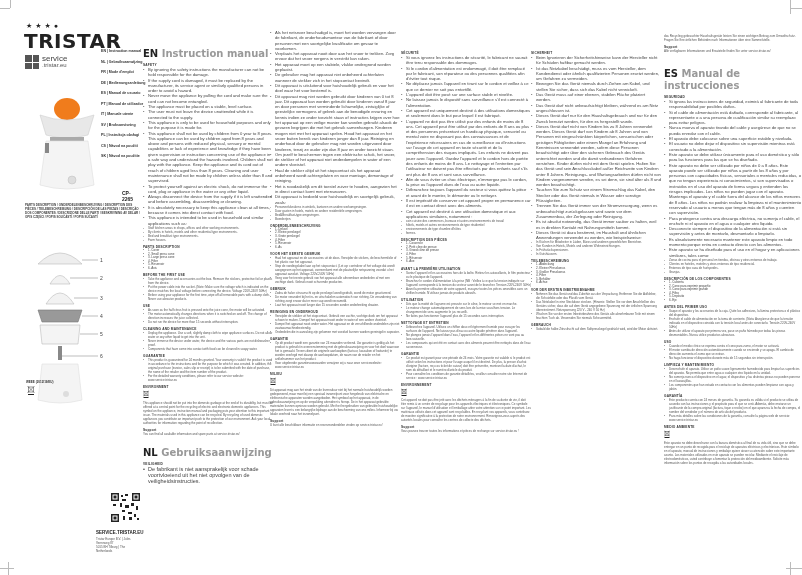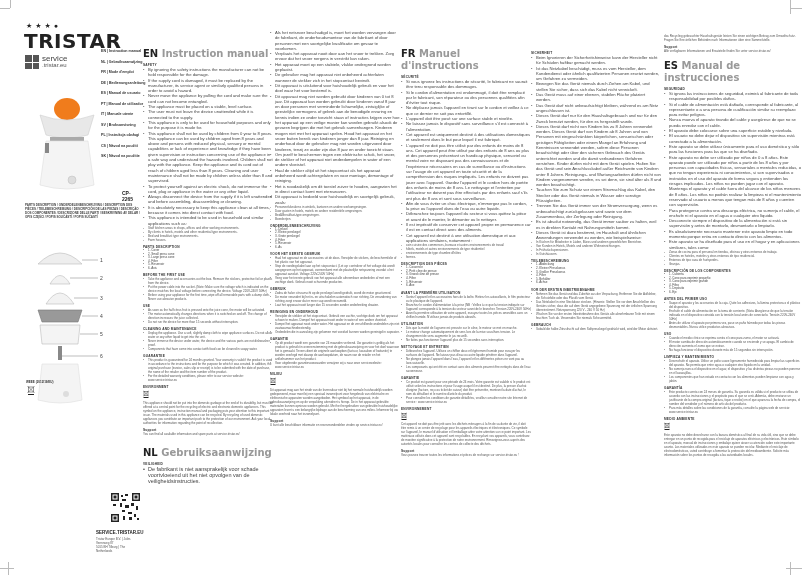--- a/index.html
+++ b/index.html
@@ -299,21 +299,20 @@
         <line x1="0" y1="0.5" x2="6" y2="6.5" stroke="#333" stroke-width="0.5"></line>
         <line x1="6" y1="0.5" x2="0" y2="6.5" stroke="#333" stroke-width="0.5"></line>
         <rect x="0.5" y="7" width="5" height="1" fill="#222"></rect>
       </svg>
     <p class="tiny">Dit apparaat mag aan het einde van de levensduur niet bij het normale huishoudelijk worden gedeponeerd, maar moet bij een speciaal inzamelpunt voor hergebruik van elektrische en elektronische apparaten worden aangeboden. Het symbool op het apparaat, in de gebruiksaanwijzing en op de verpakking attendeert u hierop. De in het apparaat gebruikte materialen kunnen opnieuw worden gebruikt. Met het hergebruiken van gebruikte huishoudelijke apparaten levert u een belangrijke bijdrage aan de bescherming van ons milieu. Informeer bij uw lokale overheid naar het inzamelpunt.</p>
     <h2>Support</h2>
     <p class="tiny">U kunt alle beschikbare informatie en reserveonderdelen vinden op service.tristar.eu!</p>
   </div>
 
   <div class="col" style="left: 401px; max-height: 524px; overflow: hidden;">
-    <h1><span class="code">FR</span> <span>Manuel d'instructions</span></h1>
     <h2>SÉCURITÉ</h2>
     <ul>
       <li>Si vous ignorez les instructions de sécurité, le fabricant ne saurait être tenu responsable des dommages.</li>
         <li>Si le cordon d'alimentation est endommagé, il doit être remplacé par le fabricant, son réparateur ou des personnes qualifiées afin d'éviter tout risque.</li>
         <li>Ne déplacez jamais l'appareil en tirant sur le cordon et veillez à ce que ce dernier ne soit pas entortillé.</li>
       <li>L'appareil doit être posé sur une surface stable et nivelée.</li>
         <li>Ne laissez jamais le dispositif sans surveillance s'il est connecté à l'alimentation.</li>
         <li>Cet appareil est uniquement destiné à des utilisations domestiques et seulement dans le but pour lequel il est fabriqué.</li>
       <li>L'appareil ne doit pas être utilisé par des enfants de moins de 8 ans. Cet appareil peut être utilisé par des enfants de 8 ans ou plus et des personnes présentant un handicap physique, sensoriel ou mental voire ne disposant pas des connaissances et de l'expérience nécessaires en cas de surveillance ou d'instructions sur l'usage de cet appareil en toute sécurité et de la compréhension des risques impliqués. Les enfants ne doivent pas jouer avec l'appareil. Gardez l'appareil et le cordon hors de portée des enfants de moins de 8 ans. Le nettoyage et l'entretien par l'utilisateur ne doivent pas être effectués par des enfants sauf s'ils ont plus de 8 ans et sont sous surveillance.</li>
         <li>Afin de vous éviter un choc électrique, n'immergez pas le cordon, la prise ou l'appareil dans de l'eau ou autre liquide.</li>
@@ -410,21 +409,21 @@
     <h2>GEBRAUCH</h2>
     <ul class="tiny">
       <li>Sobald die halbe Zitrusfrucht auf dem Saftpresskegel gedrückt wird, wird der Motor aktiviert.</li>
     </ul>
   </div>
 
   <div class="col" style="left: 664px; top: 34px; width: 138px; max-height: 521px; overflow: hidden;">
     <p class="tiny">das Recycling gebrauchter Haushaltsgeräte leisten Sie einen wichtigen Beitrag zum Umweltschutz. Fragen Sie Ihre örtlichen Behörden nach Informationen über eine Sammelstelle.</p>
     <h2>Support</h2>
     <p class="tiny">Alle verfügbaren Informationen und Ersatzteile finden Sie unter service.tristar.eu!</p>
-    <h1 style="margin-top:7px;"><span class="code">ES</span> <span>Manual de instrucciones</span></h1>
+    <h1 style="margin-top:15px;"><span class="code">ES</span> <span>Manual de instrucciones</span></h1>
     <h2>SEGURIDAD</h2>
     <ul>
       <li>Si ignora las instrucciones de seguridad, eximirá al fabricante de toda responsabilidad por posibles daños.</li>
         <li>Si el cable de alimentación está dañado, corresponde al fabricante, al representante o a una persona de cualificación similar su reemplazo para evitar peligros.</li>
         <li>Nunca mueva el aparato tirando del cable y asegúrese de que no se pueda enredar con el cable.</li>
       <li>El aparato debe colocarse sobre una superficie estable y nivelada.</li>
         <li>El usuario no debe dejar el dispositivo sin supervisión mientras está conectado a la alimentación.</li>
         <li>Este aparato se debe utilizar únicamente para el uso doméstico y sólo para las funciones para las que se ha diseñado.</li>
       <li>Este aparato no debe ser utilizado por niños de 0 a 8 años. Este aparato puede ser utilizado por niños a partir de los 8 años y por personas con capacidades físicas, sensoriales o mentales reducidas, o que no tengan experiencia ni conocimientos, si son supervisados o instruidos en el uso del aparato de forma segura y entienden los riesgos implicados. Los niños no pueden jugar con el aparato. Mantenga el aparato y el cable fuera del alcance de los niños menores de 8 años. Los niños no podrán realizar la limpieza ni el mantenimiento reservado al usuario a menos que tengan más de 8 años y cuenten con supervisión.</li>
         <li>Para protegerse contra una descarga eléctrica, no sumerja el cable, el enchufe ni el aparato en el agua o cualquier otro líquido.</li>

